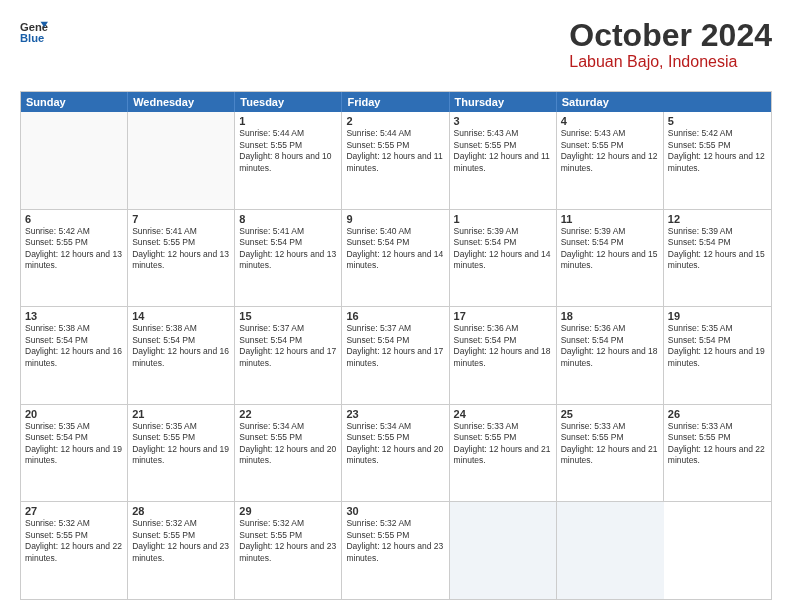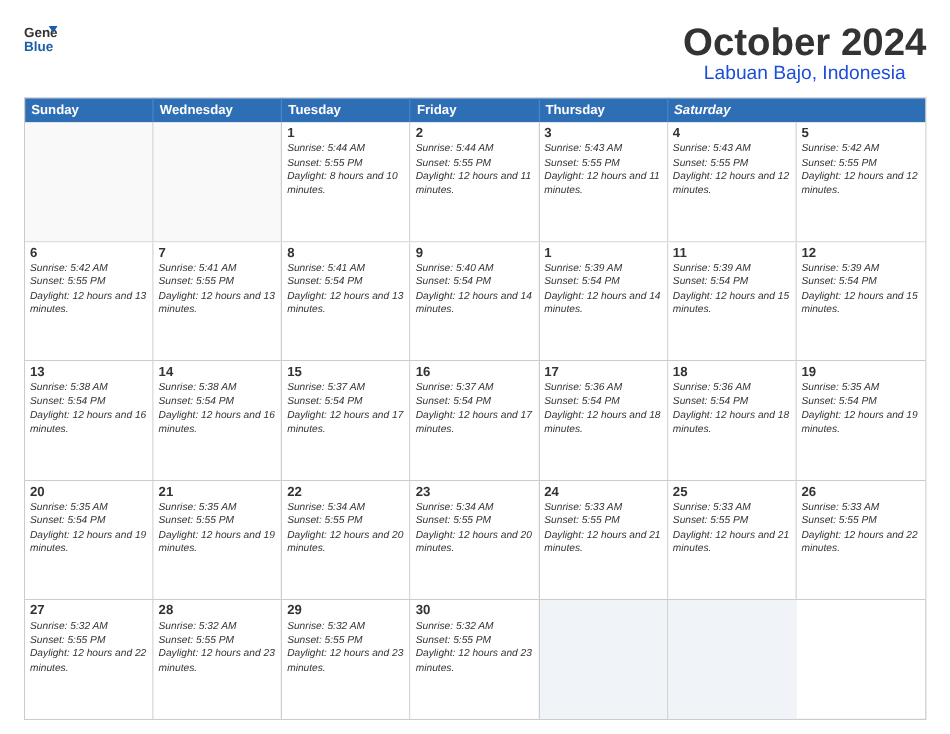--- a/index.html
+++ b/index.html
@@ -26,53 +26,54 @@
     .logo {
       display: flex;
       align-items: center;
       gap: 4px;
     }
     .logo-icon {
       width: 28px;
       height: 28px;
     }
     .title-block {
-      text-align: center;
+      text-align: left;
     }
     .title-block h1 {
       font-size: 32px;
       font-weight: bold;
       color: #333;
       line-height: 1.1;
     }
     .title-block h2 {
       font-size: 16px;
       font-weight: normal;
-      color: #1d4ed8;
+      color: #b91c1c;
     }
     .calendar {
       flex: 1;
       display: flex;
       flex-direction: column;
       border: 1px solid #ccc;
+      margin-top: 10px;
     }
     .cal-header-row {
       display: grid;
       grid-template-columns: repeat(7, 1fr);
       background: #2e6eb5;
     }
     .cal-header-cell {
       color: #fff;
       font-size: 11px;
       font-weight: bold;
       padding: 4px 5px;
       border-right: 1px solid #4a85c9;
       text-align: left;
     }
-    .cal-header-cell:last-child { border-right: none; font-style: italic; }
+    .cal-header-cell:last-child { border-right: none; }
     .cal-body {
       flex: 1;
       display: flex;
       flex-direction: column;
     }
     .cal-week {
       display: grid;
       grid-template-columns: repeat(7, 1fr);
       flex: 1;
       border-bottom: 1px solid #ccc;
@@ -93,21 +94,20 @@
     .day-num {
       font-size: 11px;
       font-weight: bold;
       color: #333;
       margin-bottom: 1px;
     }
     .cell-info {
       font-size: 8.5px;
       line-height: 1.35;
       color: #333;
-      font-style: italic;
     }
   </style>
 </head>
 <body>
 
 <div class="page">
   <div class="header">
     <div class="logo">
       <svg class="logo-icon" viewBox="0 0 30 30" xmlns="http://www.w3.org/2000/svg">
         <text x="0" y="14" font-size="12" font-weight="bold" fill="#333">General</text>

